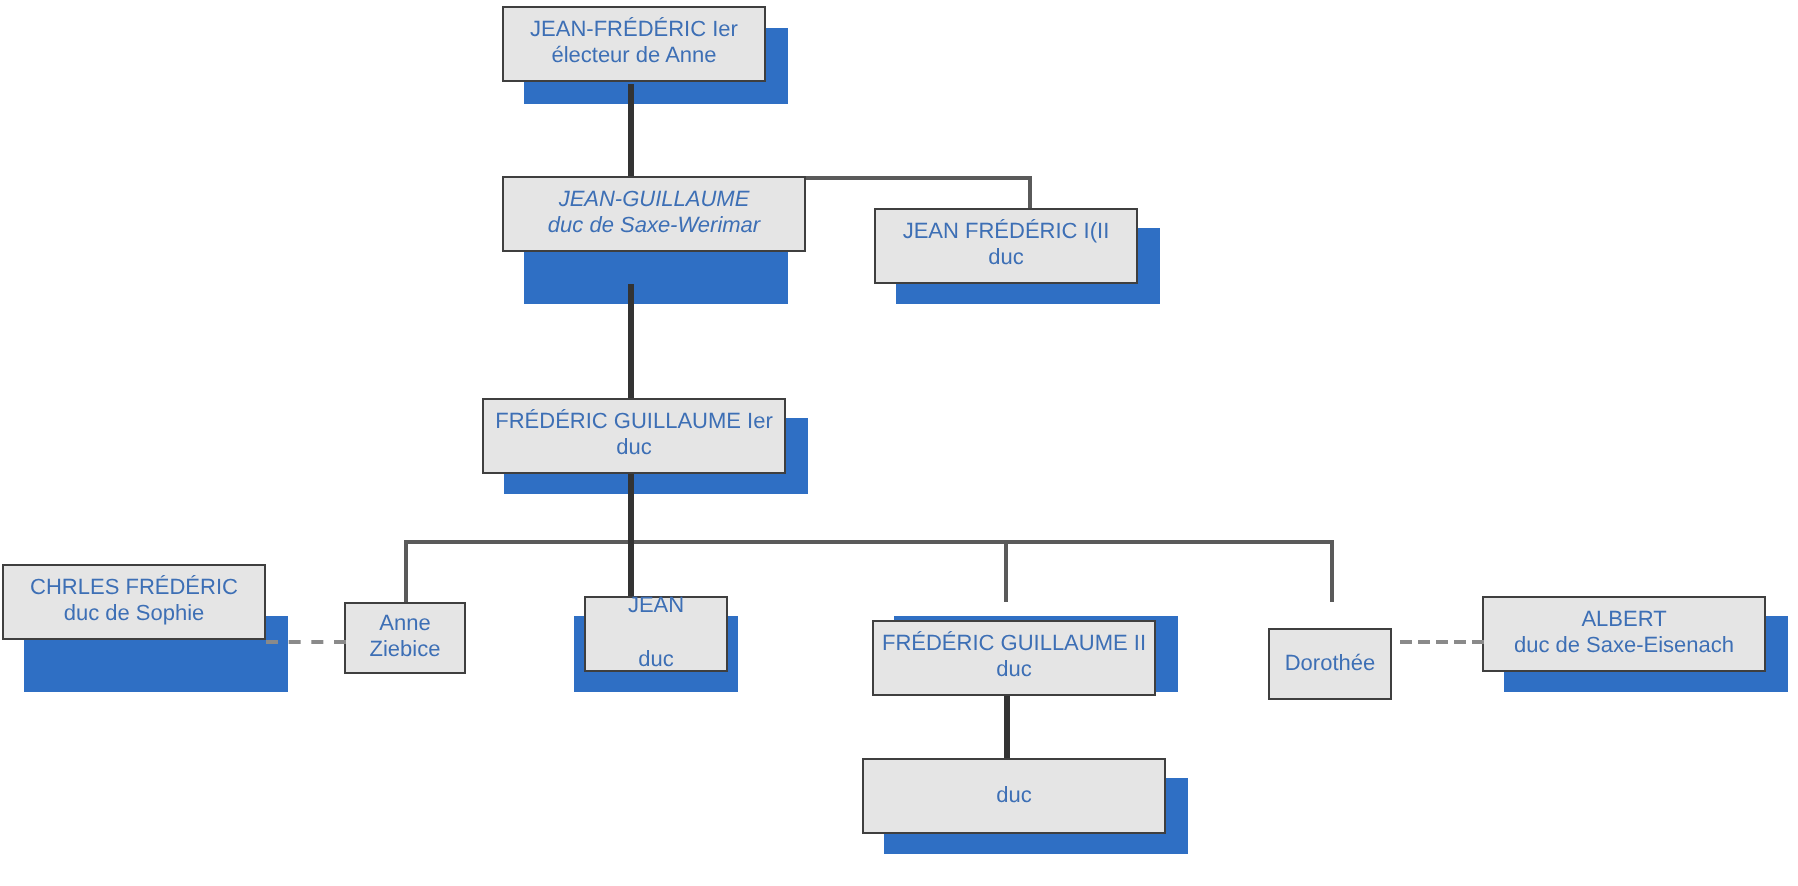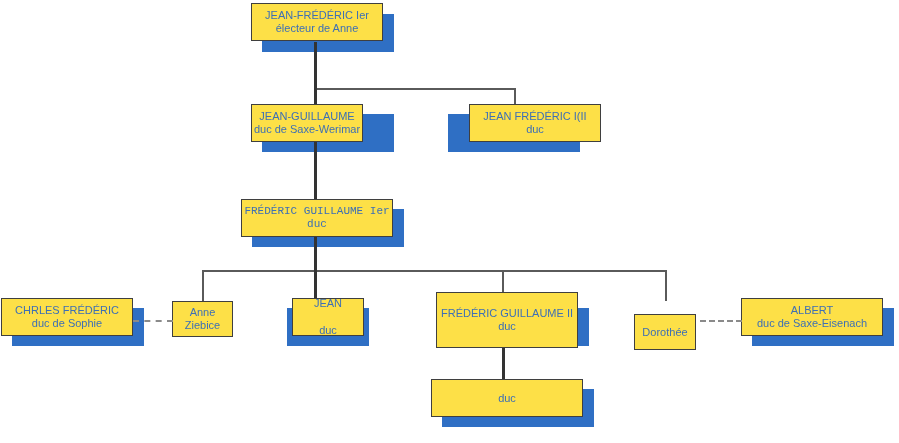--- a/index.html
+++ b/index.html
@@ -12,21 +12,21 @@
     width: 899px;
     height: 443px;
     background: #ffffff;
     font-family: "Liberation Sans", sans-serif;
     overflow: hidden;
   }
   
   .node {
     position: absolute;
     box-sizing: border-box;
-    background: #fde047;
+    background: #e5e5e5;
     border: 1px solid #3f3f3f;
     color: #3d6fb5;
     font-size: 11px;
     line-height: 13px;
     text-align: center;
     display: flex;
     flex-direction: column;
     align-items: center;
     justify-content: center;
     z-index: 3;
@@ -90,51 +90,51 @@
   <div class="line thick" style="left:502px; top:337px; width:3px; height:45px;"></div>
 
   <div class="dashed" style="left:133px; top:320px; width:40px;"></div>
   <div class="dashed" style="left:700px; top:320px; width:42px;"></div>
 
   <div class="node" style="left:251px; top:3px; width:132px; height:38px;">
     <span class="l1">JEAN-FRÉDÉRIC Ier</span>
     <span class="l2">électeur de Anne</span>
   </div>
 
-  <div class="node" style="left:251px; top:104px; width:112px; height:38px;">
+  <div class="node" style="left:251px; top:88px; width:152px; height:38px;font-style:italic;">
     <span class="l1">JEAN-GUILLAUME</span>
     <span class="l2">duc de Saxe-Werimar</span>
   </div>
 
-  <div class="node" style="left:437px; top:104px; width:132px; height:38px;margin-left:32px;">
+  <div class="node" style="left:437px; top:104px; width:132px; height:38px;">
     <span class="l1">JEAN FRÉDÉRIC I(II</span>
     <span class="l2">duc</span>
   </div>
 
-  <div class="node" style="left:241px; top:199px; width:152px; height:38px;font-family:Liberation Mono, monospace;">
+  <div class="node" style="left:241px; top:199px; width:152px; height:38px;">
     <span class="l1">FRÉDÉRIC GUILLAUME Ier</span>
     <span class="l2">duc</span>
   </div>
 
-  <div class="node" style="left:1px; top:298px; width:132px; height:38px;">
+  <div class="node" style="left:1px; top:282px; width:132px; height:38px;">
     <span class="l1">CHRLES FRÉDÉRIC</span>
     <span class="l2">duc de Sophie</span>
   </div>
 
   <div class="node" style="left:172px; top:301px; width:61px; height:36px;text-align:right;">
     <span class="l1">Anne</span>
     <span class="l2">Ziebice</span>
   </div>
 
   <div class="node" style="left:292px; top:298px; width:72px; height:38px;gap:14px;">
     <span class="l1">JEAN</span>
     <span class="l2">duc</span>
   </div>
 
-  <div class="node" style="left:436px; top:292px; width:142px; height:56px;">
+  <div class="node" style="left:436px; top:310px; width:142px; height:38px;">
     <span class="l1">FRÉDÉRIC GUILLAUME II</span>
     <span class="l2">duc</span>
   </div>
 
   <div class="node" style="left:634px; top:314px; width:62px; height:36px;">
     <span class="l1">Dorothée</span>
   </div>
 
   <div class="node" style="left:741px; top:298px; width:142px; height:38px;align-items:center;">
     <span class="l1">ALBERT</span>

